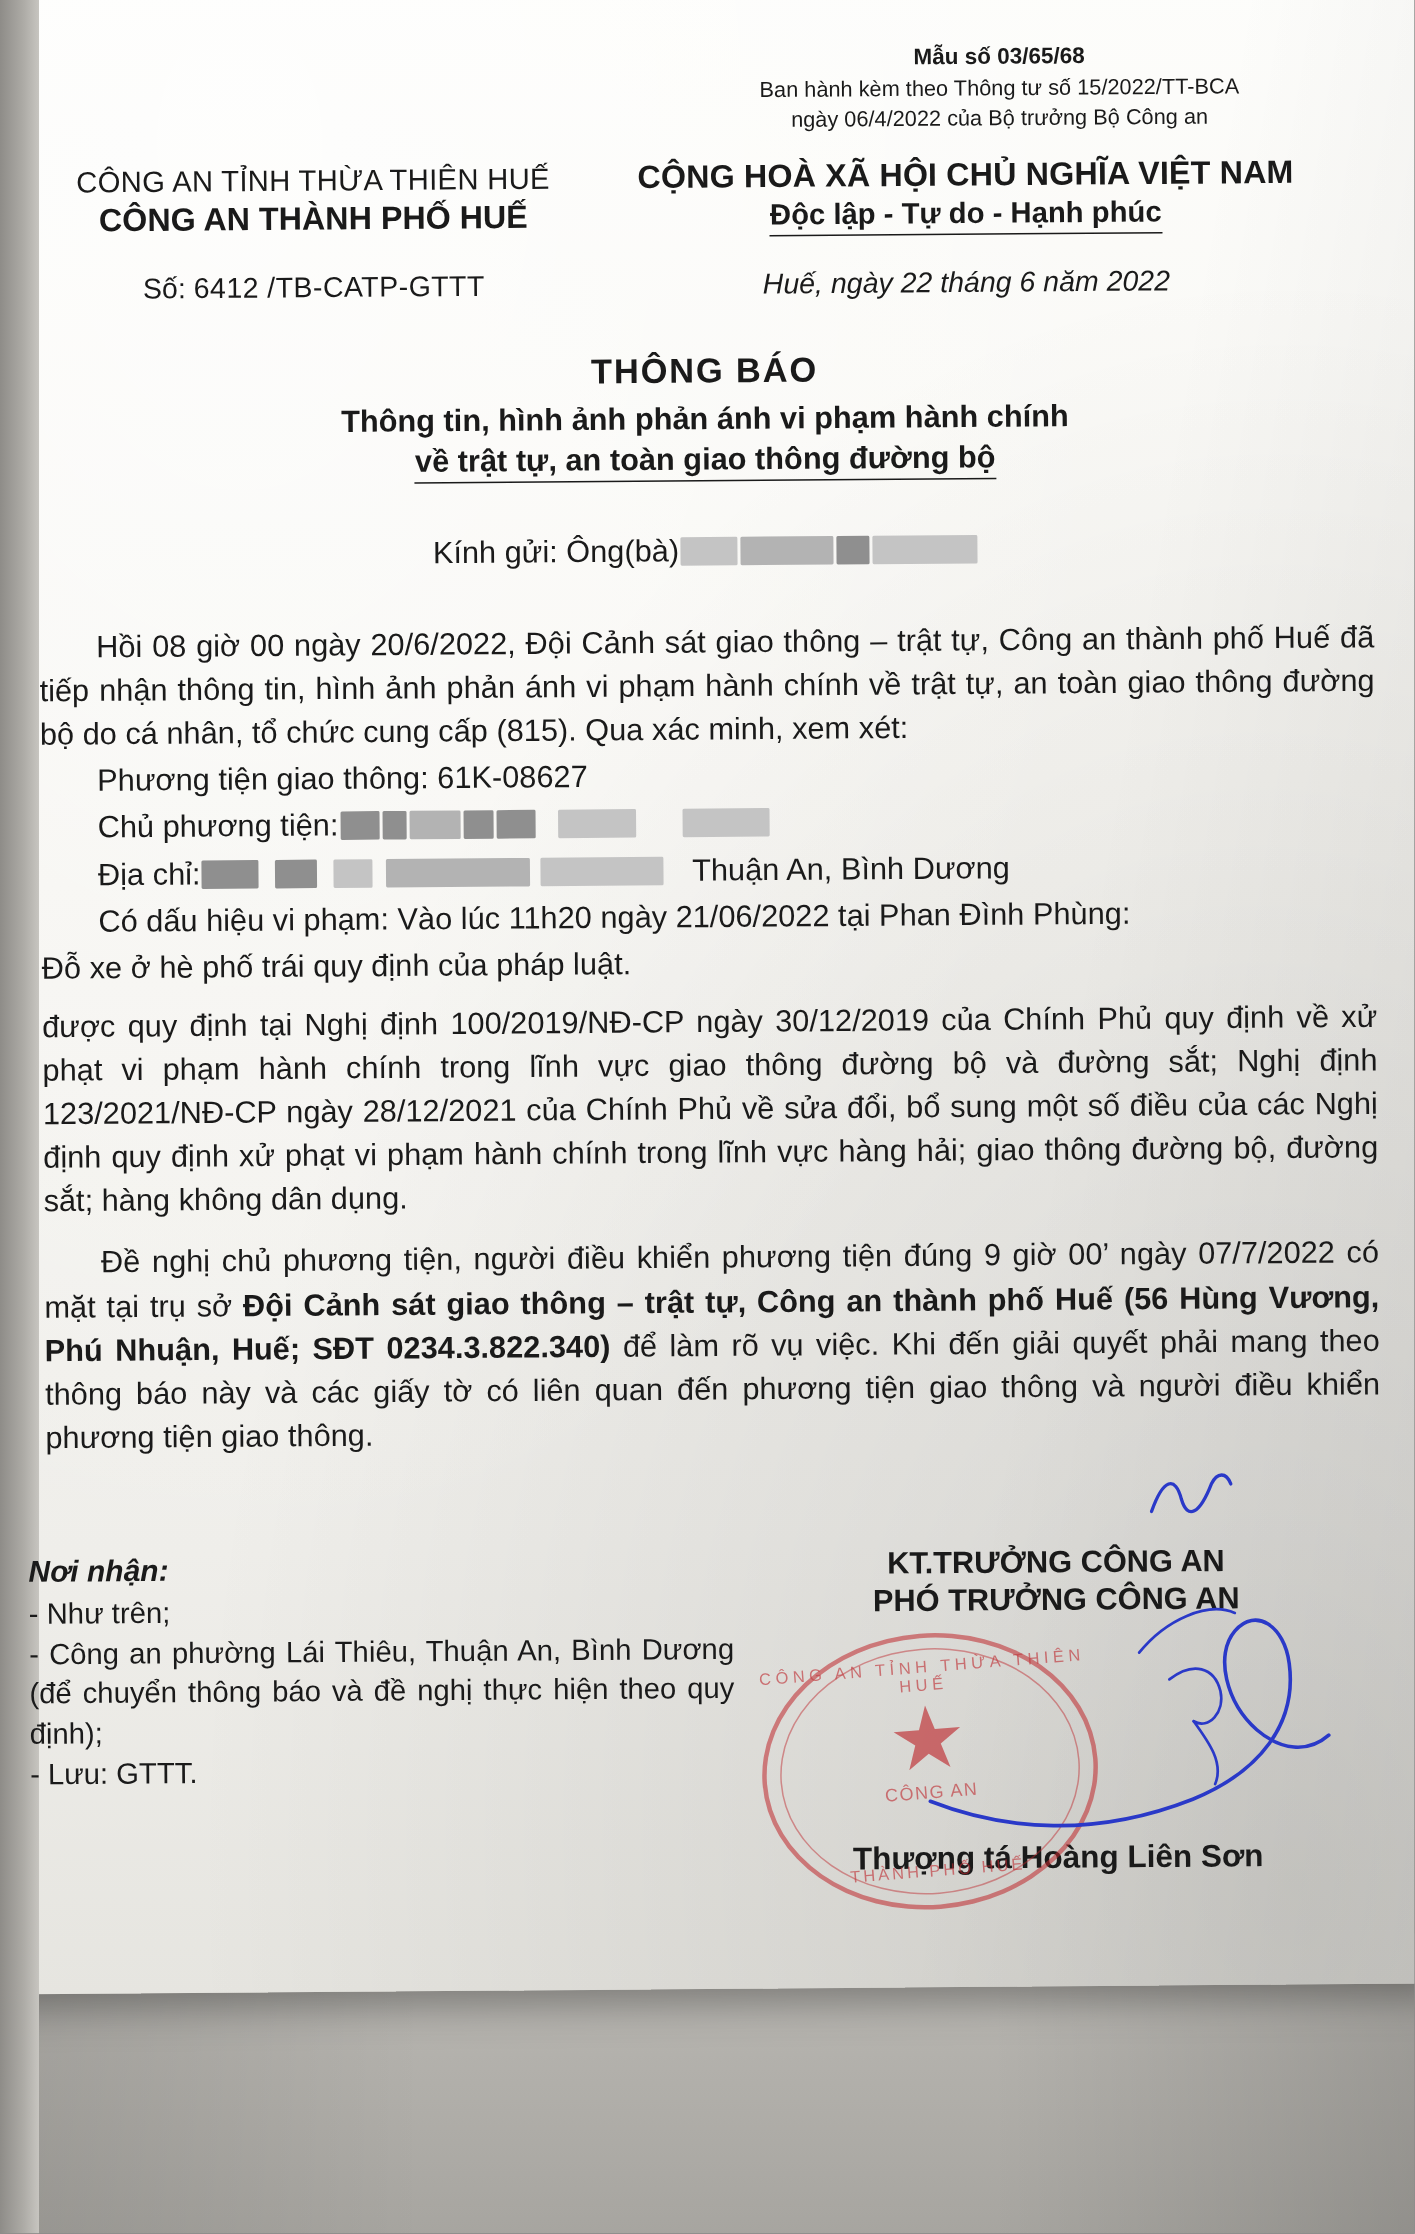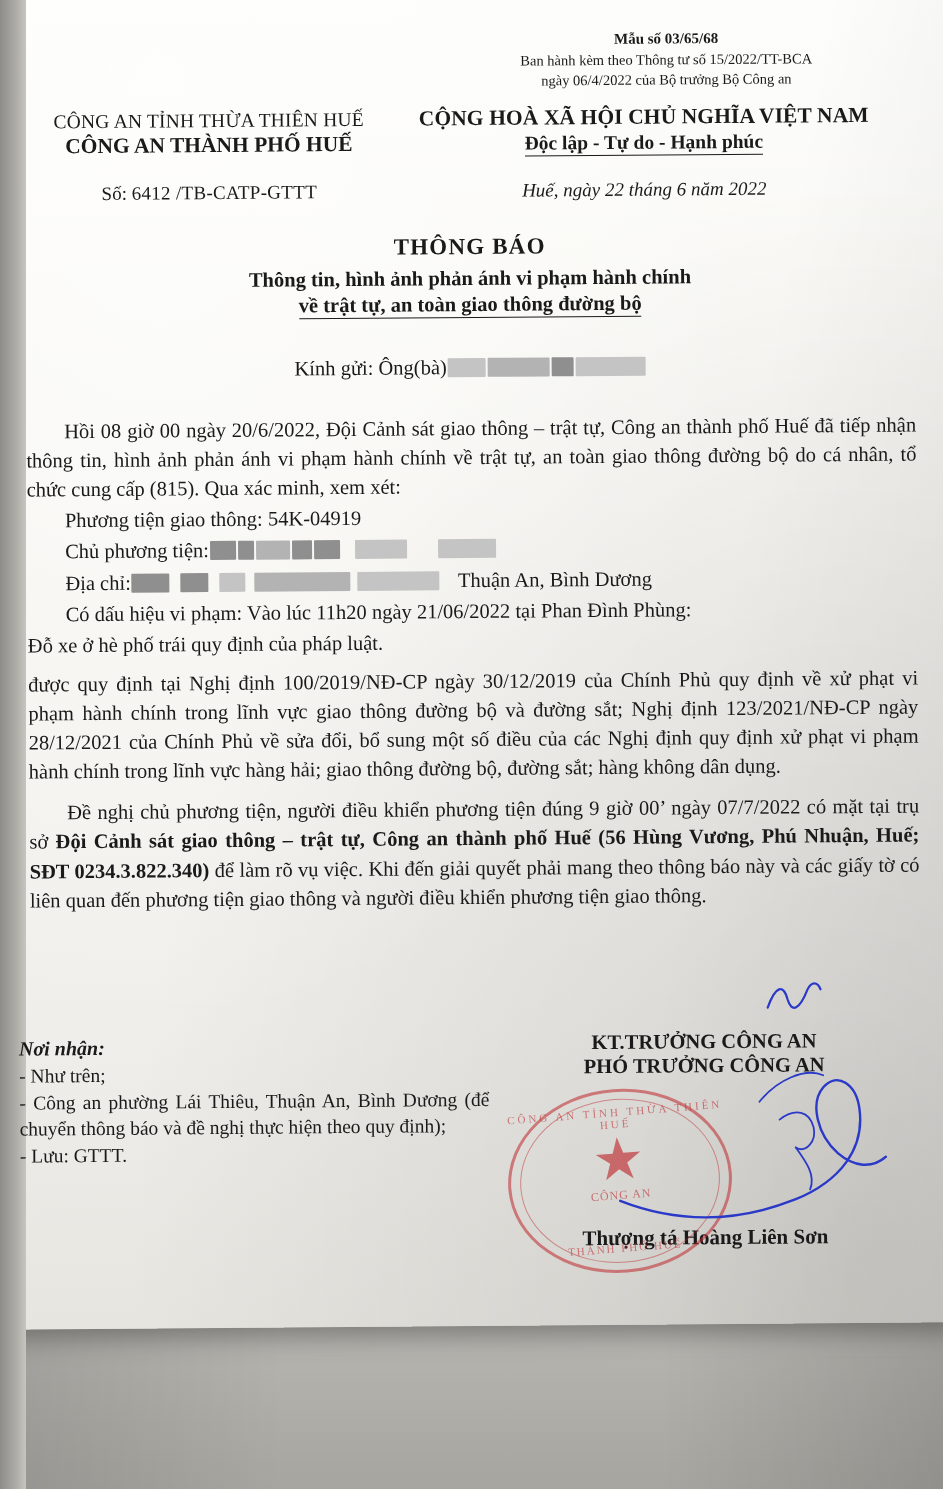--- a/index.html
+++ b/index.html
@@ -6,21 +6,21 @@
     margin: 0;
     padding: 0;
     background: #6d6d6d;
   }
   #page {
     position: relative;
     width: 943px;
     height: 1489px;
     overflow: hidden;
     background: #b9b7b2;
-    font-family: Liberation Serif, serif;
+    font-family: Liberation Sans, sans-serif;
     color: #1a1a1a;
   }
   
   #paper {
     position: absolute;
     left: -10px;
     top: -14px;
     width: 968px;
     height: 1340px;
     background:
@@ -272,21 +272,21 @@
 
     <div class="kinhgui">
       <span>Kính gửi: Ông(bà)</span><span class="redact light" style="width:38px"></span><span class="redact" style="width:62px"></span><span class="redact dark" style="width:22px"></span><span class="redact light" style="width:70px"></span>
     </div>
 
     <div class="body">
       <p class="para indent">Hồi 08 giờ 00 ngày 20/6/2022, Đội Cảnh sát giao thông – trật tự, Công an thành phố Huế đã tiếp nhận thông tin, hình ảnh phản ánh vi phạm hành chính về trật tự, an toàn giao thông đường bộ do cá nhân, tổ chức cung cấp (815). Qua xác minh, xem xét:</p>
 
       <div class="line">
         <span>Phương tiện giao thông:</span>
-        <span>54K-04919</span>
+        <span>61K-08627</span>
       </div>
 
       <div class="line">
         <span>Chủ phương tiện:</span><span class="redact dark" style="width:26px"></span><span class="redact dark" style="width:16px"></span><span class="redact" style="width:34px"></span><span class="redact dark" style="width:20px"></span><span class="redact dark" style="width:26px"></span><span class="redact light" style="width:52px;margin-left:14px"></span><span class="redact light" style="width:58px;margin-left:30px"></span>
       </div>
 
       <div class="line">
         <span>Địa chỉ:</span><span class="redact dark" style="width:38px"></span><span class="redact dark" style="width:28px;margin-left:10px"></span><span class="redact light" style="width:26px;margin-left:10px"></span><span class="redact" style="width:96px;margin-left:8px"></span><span class="redact light" style="width:82px;margin-left:6px"></span>
         <span style="margin-left:12px">Thuận An, Bình Dương</span>
       </div>

